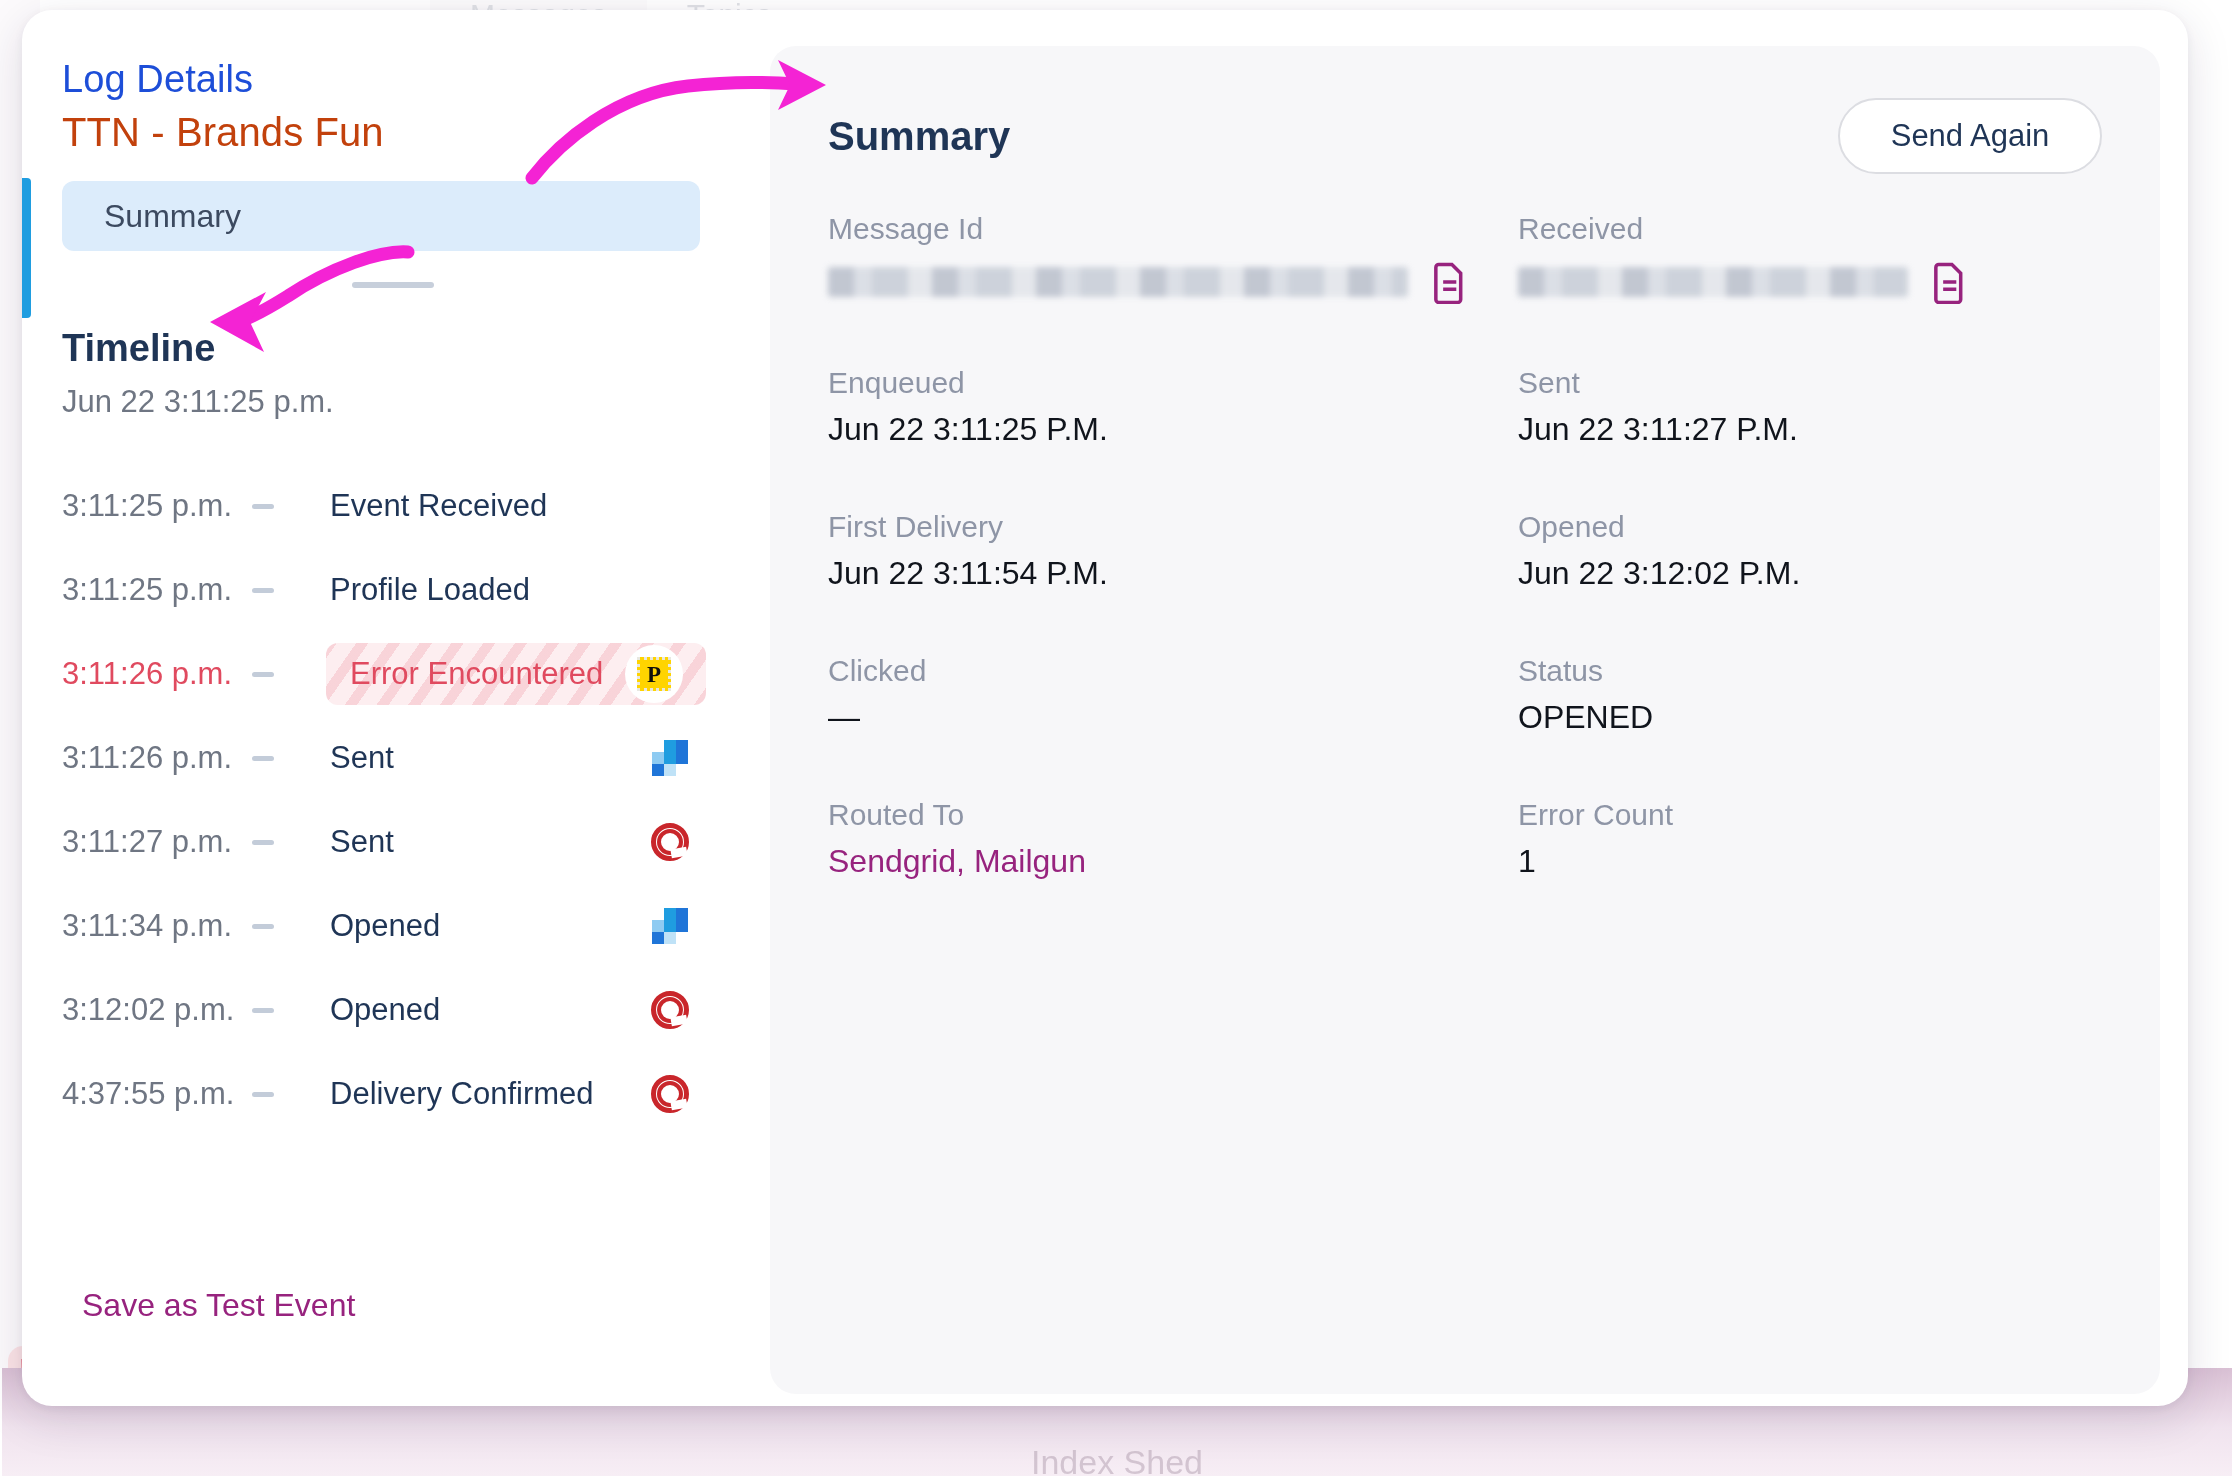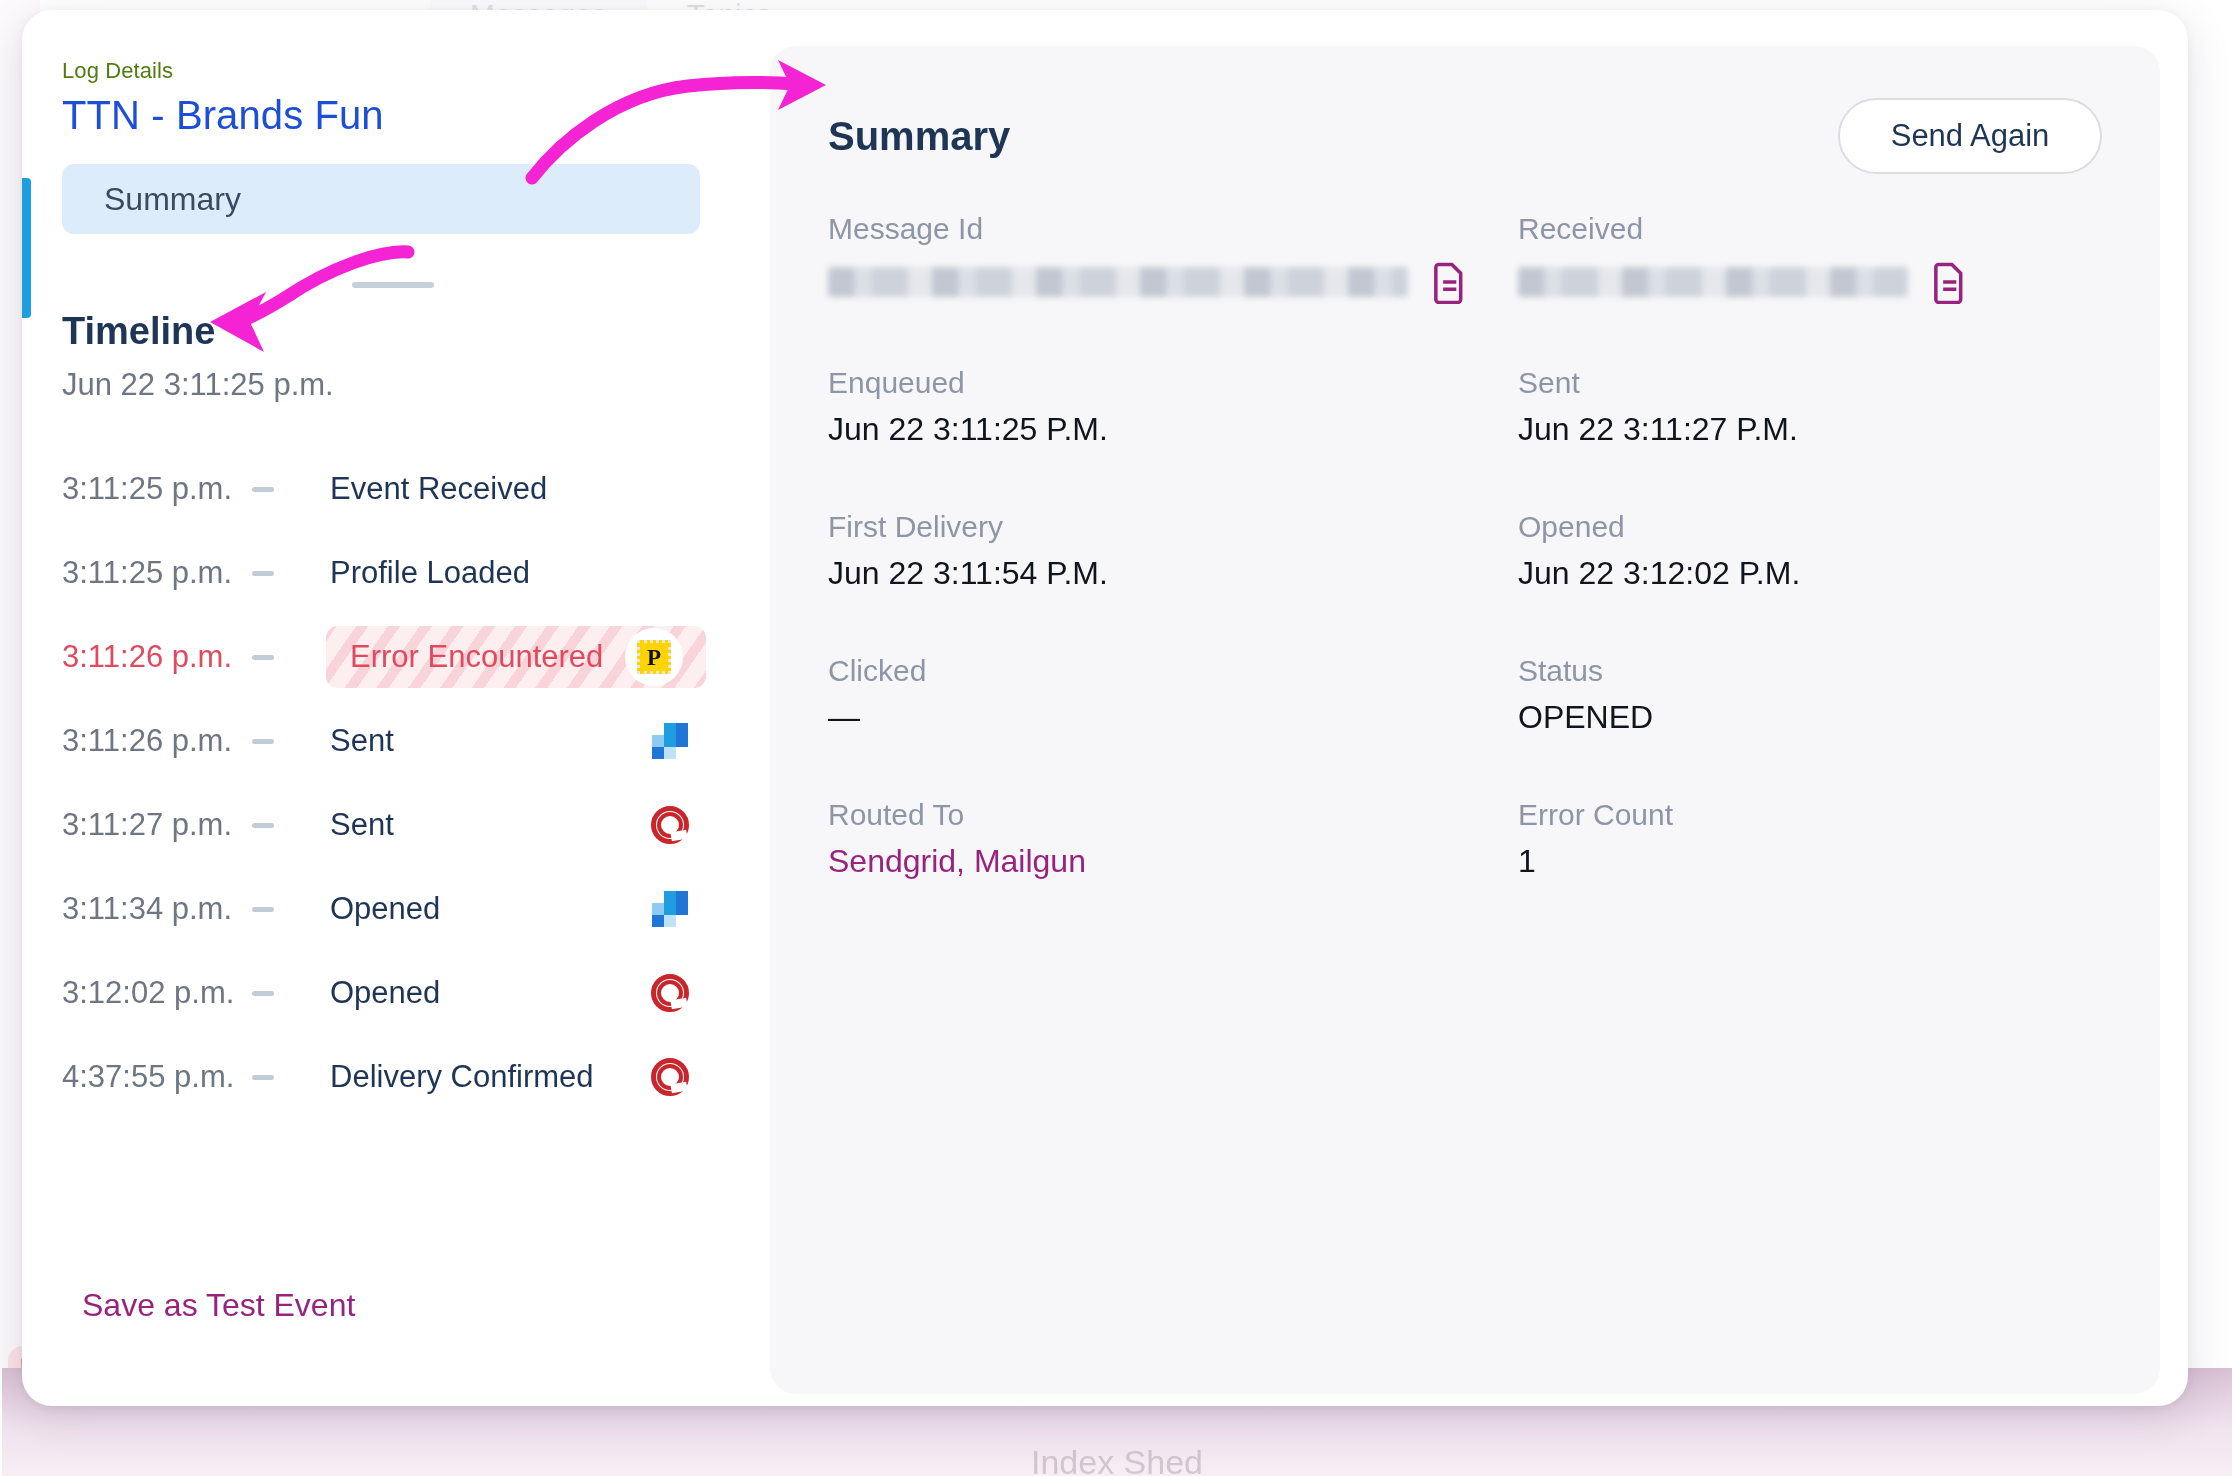--- a/index.html
+++ b/index.html
@@ -69,24 +69,24 @@
     border-radius: 0 4px 4px 0;
   }
 
   
   #left-col {
     position: absolute; left: 0; top: 0;
     width: 718px; height: 100%;
     padding: 48px 0 0 40px;
   }
   .log-details-label {
-    font-size: 22px; color: #4d7c0f; letter-spacing: .1px;
+    font-size: 38px; color: #1d4ed8; letter-spacing: .1px;
   }
   .log-title {
-    font-size: 40px; color: #1d4ed8; margin-top: 9px; letter-spacing: .1px;
+    font-size: 40px; color: #c2410c; margin-top: 9px; letter-spacing: .1px;
   }
   .tab-summary {
     margin-top: 26px;
     width: 638px; height: 70px;
     background: #dcecfb;
     border-radius: 12px;
     display: flex; align-items: center;
     padding-left: 42px;
     font-size: 32px; color: #3c4a60;
   }

